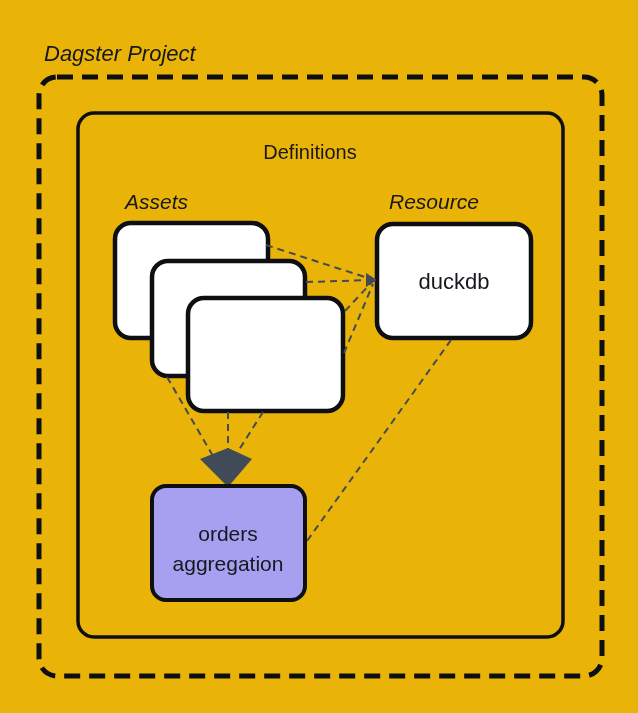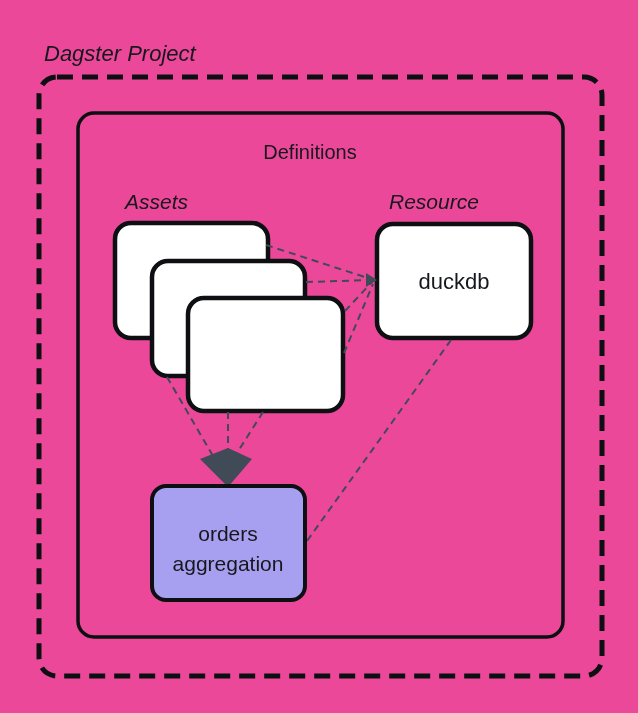--- a/index.html
+++ b/index.html
@@ -7,21 +7,21 @@
     padding: 0;
     background: #ffffff;
     width: 638px;
     height: 713px;
     overflow: hidden;
   }
   .stage {
     position: relative;
     width: 638px;
     height: 713px;
-    background: #ec4899;
+    background: #eab308;
   }
   svg text {
     font-family: "Liberation Sans", "DejaVu Sans", sans-serif;
     fill: #16181d;
   }
   .outer-box   { fill: none; stroke: #0d0f12; stroke-width: 5; stroke-dasharray: 16 9; }
   .inner-box   { fill: none; stroke: #0d0f12; stroke-width: 3.5; }
   .card        { fill: #ffffff; stroke: #0d0f12; stroke-width: 4.5; }
   .node-purple { fill: #a7a0f0; stroke: #0d0f12; stroke-width: 4; }
   .connector   { fill: none; stroke: #414a57; stroke-width: 2; stroke-dasharray: 7 5; }

